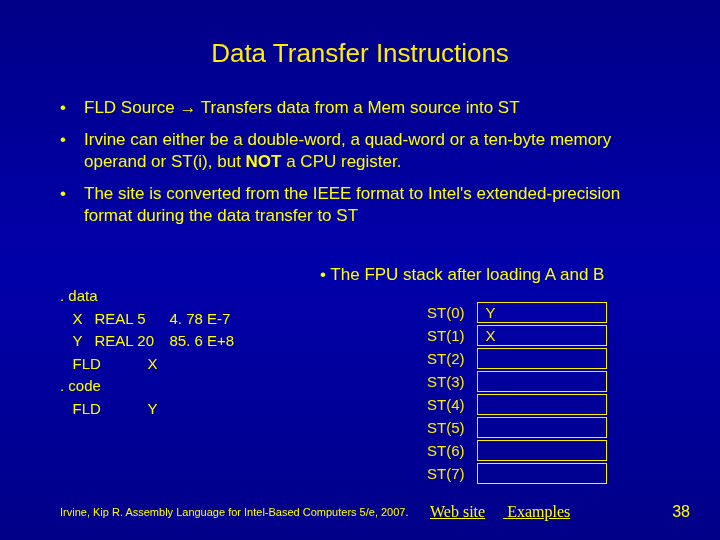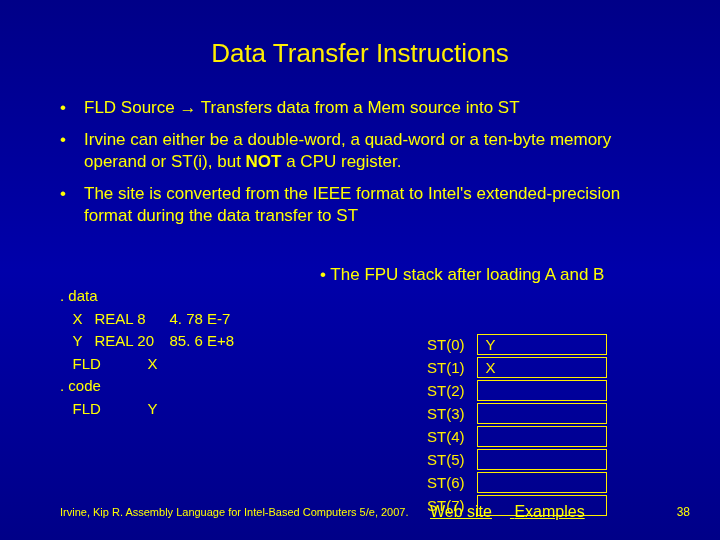--- a/index.html
+++ b/index.html
@@ -50,21 +50,20 @@
   .stacklabel {
     position: absolute;
     top: 0;
     left: 260px;
   }
   .stack {
     position: absolute;
     top: 35px;
     left: 365px;
     font-size: 15px;
-    margin-top: 32px;
   }
   .stack td.lab {
     padding: 1px 10px 1px 0;
     text-align: left;
     color: #ffee00;
   }
   .stack td.cell {
     border: 1px solid #ffee00;
     width: 130px;
     height: 21px;
@@ -79,26 +78,27 @@
     font-size: 11px;
     display: flex;
     align-items: center;
   }
   .footer .cite { flex: 0 0 auto; }
   .footer .links {
     position: absolute;
     left: 370px;
     font-size: 16px;
     text-decoration: underline;
+    font-family: Liberation Serif, serif;
   }
   .footer .links span { margin-right: 18px; }
   .footer .pagenum {
     position: absolute;
     right: 0;
-    font-size: 12px;
+    font-size: 16px;
   }
 </style>
 </head>
 <body>
 
 <div class="title">Data Transfer Instructions</div>
 
 <div class="bullets">
   <div class="bullet">
     <span class="dot">•</span>
@@ -114,21 +114,21 @@
   </div>
   <div class="bullet">
     <span class="dot">•</span>
     <span>The site is converted from the IEEE format to Intel's extended-precision format during the data transfer to ST</span>
   </div>
 </div>
 
 <div class="lower">
   <div class="codecol">
     <div class="row">. data</div>
-    <div class="row">&nbsp;&nbsp;&nbsp;<span class="c1">X</span><span class="c2">REAL 8</span><span>4. 78 E-7</span></div>
+    <div class="row">&nbsp;&nbsp;&nbsp;<span class="c1">X</span><span class="c2">REAL 5</span><span>4. 78 E-7</span></div>
     <div class="row">&nbsp;&nbsp;&nbsp;<span class="c1">Y</span><span class="c2">REAL 20</span><span>85. 6 E+8</span></div>
     <div class="row">&nbsp;&nbsp;&nbsp;<span class="c2">FLD</span><span>X</span></div>
     <div class="row">. code</div>
     <div class="row">&nbsp;&nbsp;&nbsp;<span class="c2">FLD</span><span>Y</span></div>
   </div>
 
   <div class="stacklabel">• The FPU stack after loading A and B</div>
 
   <table class="stack">
     <tbody>

